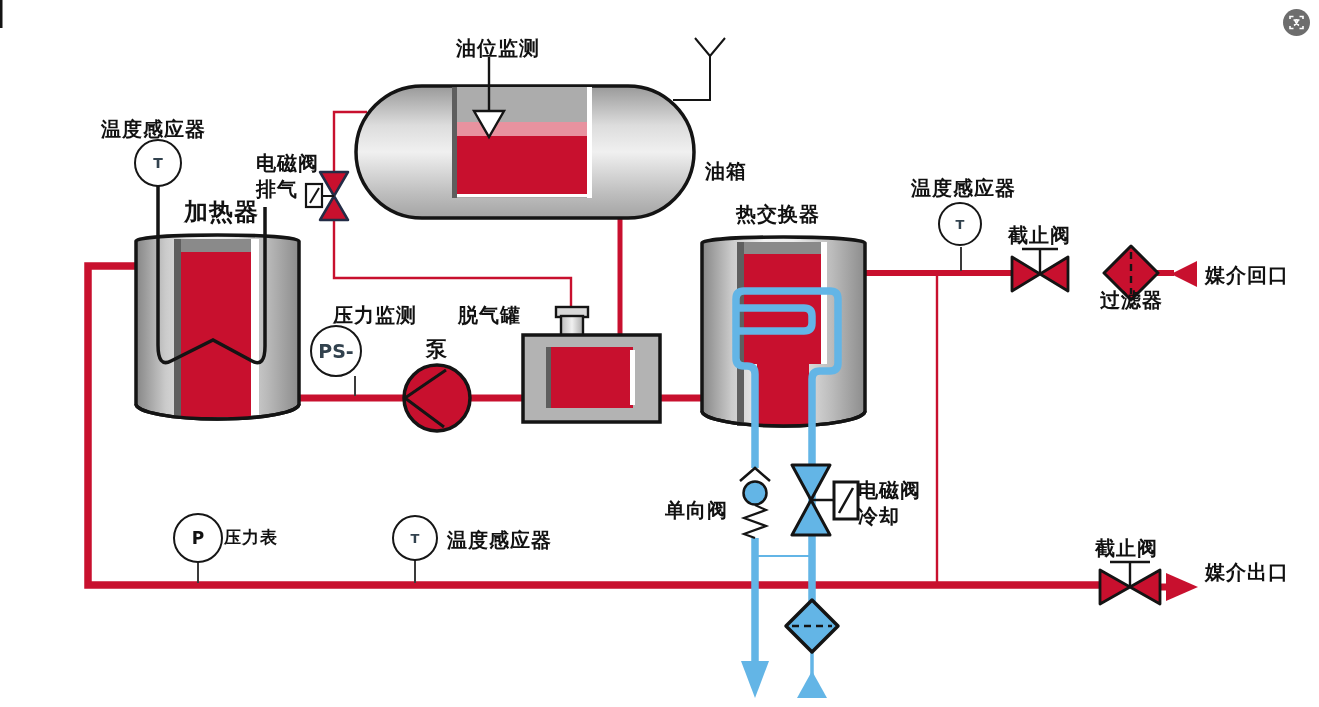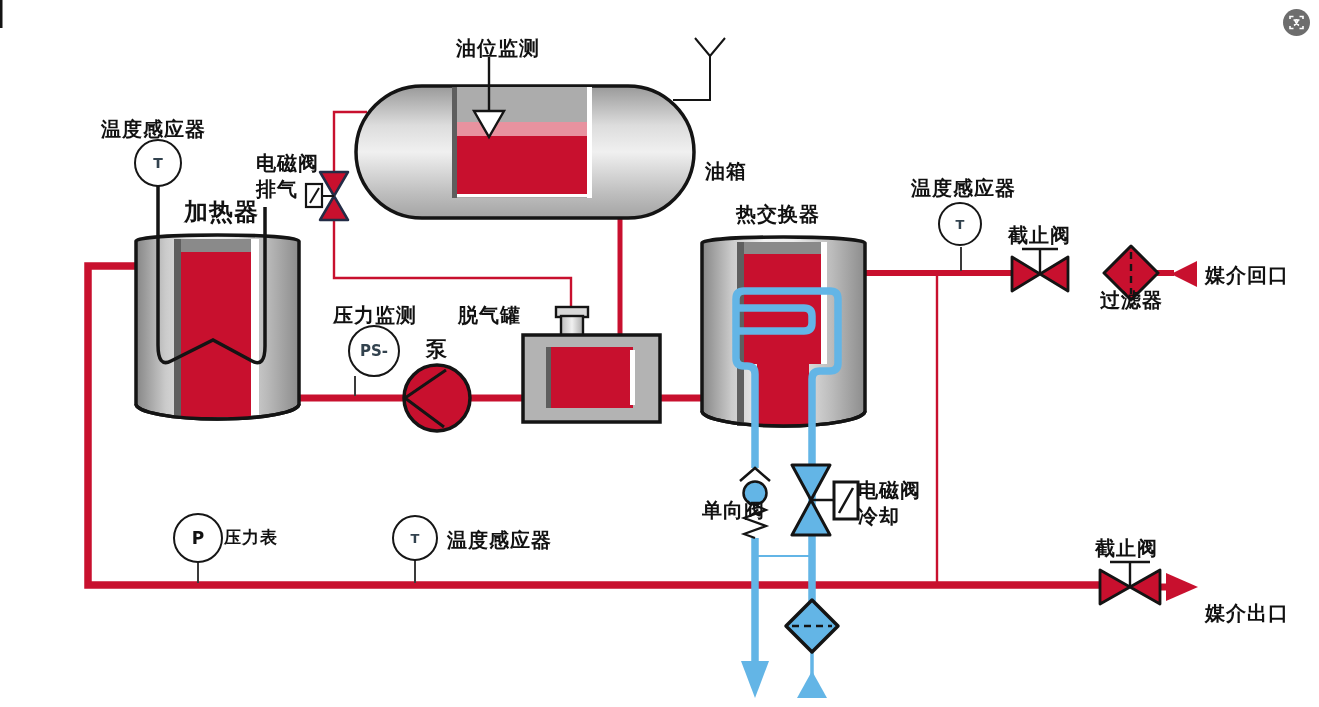--- a/index.html
+++ b/index.html
@@ -176,32 +176,32 @@
 </div>
 <div class="lbl" style="left:705px;top:158px">油箱</div>
 <div class="lbl" style="left:333px;top:302px">压力监测</div>
 <div class="lbl" style="left:426px;top:336px;font-size:21px">泵</div>
 <div class="lbl" style="left:458px;top:302px">脱气罐</div>
 <div class="lbl" style="left:736px;top:201px;font-size:20px">热交换器</div>
 <div class="lbl" style="left:911px;top:175px">温度感应器</div>
 <div class="lbl" style="left:1008px;top:222px">截止阀</div>
 <div class="lbl" style="left:1100px;top:287px">过滤器</div>
 <div class="lbl" style="left:1205px;top:262px">媒介回口</div>
-<div class="lbl" style="left:702px;top:497px">单向阀</div>
+<div class="lbl" style="left:665px;top:497px">单向阀</div>
 <div class="lbl" style="left:858px;top:477px">
   <span class="ln">电磁阀</span>
   <span class="ln">冷却</span>
 </div>
 <div class="lbl" style="left:224px;top:526px;font-size:17px">压力表</div>
 <div class="lbl" style="left:447px;top:527px">温度感应器</div>
 <div class="lbl" style="left:1095px;top:535px">截止阀</div>
-<div class="lbl" style="left:1205px;top:600px">媒介出口</div>
+<div class="lbl" style="left:1205px;top:559px">媒介出口</div>
 
 <div class="inst" style="left:134px;top:139px;width:48px;height:48px;font-size:14px">T</div>
-<div class="inst" style="left:348px;top:325px;width:52px;height:52px;font-size:15px">PS-</div>
+<div class="inst" style="left:310px;top:325px;width:52px;height:52px;font-size:19px">PS-</div>
 <div class="inst" style="left:938px;top:202px;width:44px;height:44px;font-size:13px">T</div>
 <div class="inst" style="left:173px;top:513px;width:50px;height:50px;font-size:17px;color:#111;font-weight:700">P</div>
 <div class="inst" style="left:392px;top:515px;width:46px;height:46px;font-size:13px">T</div>
 
 <div class="badge">
   <svg width="15" height="15" viewBox="0 0 15 15">
     <g fill="none" stroke="#fff" stroke-width="1.6">
       <path d="M1,4 V1.5 H4.5 M10.5,1.5 H14 V4 M14,11 V13.5 H10.5 M4.5,13.5 H1 V11"></path>
       <path d="M4.5,5 H10.5 M7.5,5 V4 M5,10.5 C6.5,9.5 8.5,7.5 9,5.5 M6,5.5 C6.5,7.5 8.5,9.5 10,10.5"></path>
     </g>

